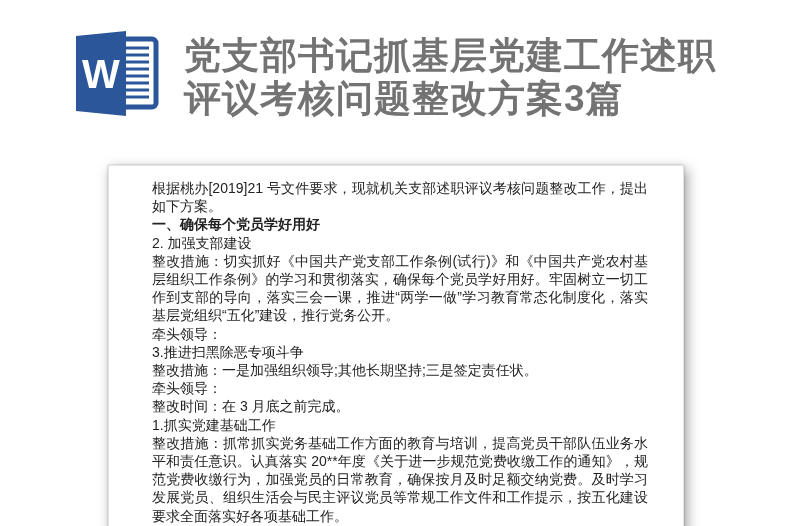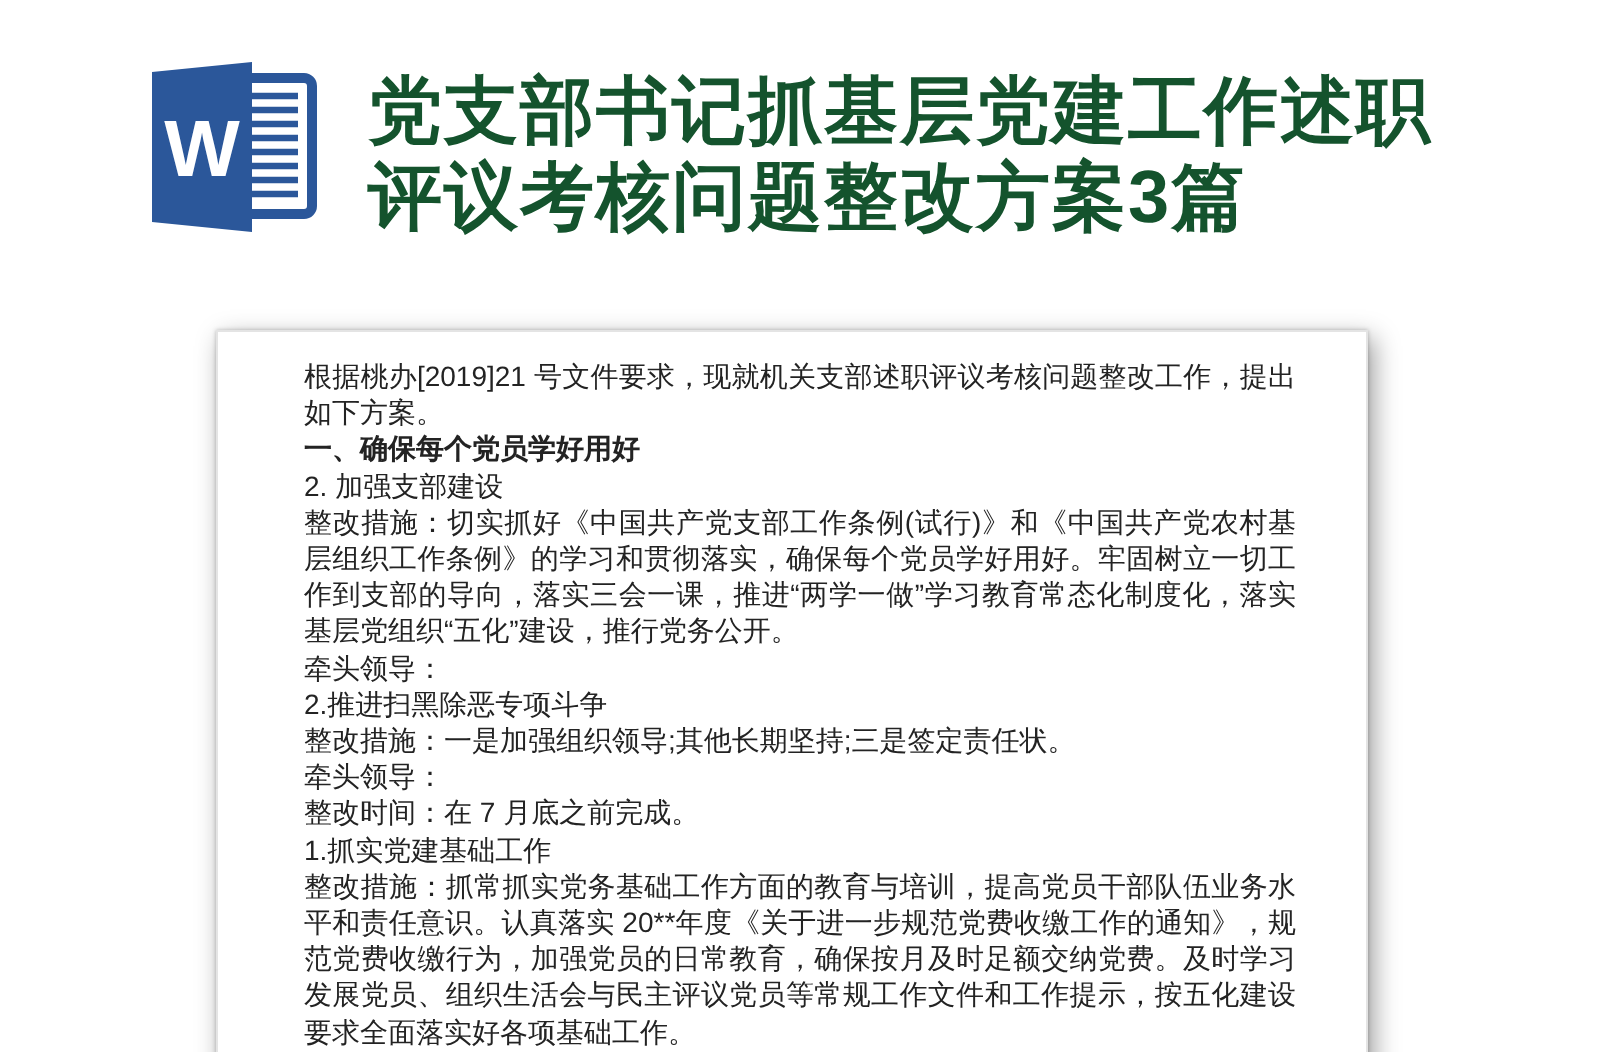--- a/index.html
+++ b/index.html
@@ -27,21 +27,21 @@
   .word-icon {
     width: 94px;
     height: 88px;
     flex: 0 0 auto;
     margin-top: 2px;
   }
   .page-title {
     font-size: 37px;
     line-height: 43px;
     font-weight: bold;
-    color: #14532d;
+    color: #737373;
     letter-spacing: 1px;
     padding-top: 6px;
   }
 
   
   .paper {
     position: absolute;
     left: 108px;
     top: 165px;
     width: 576px;
@@ -95,20 +95,20 @@
 </div>
 
 <div class="paper">
   <div class="paper-content">
 
   <p class="para">根据桃办[2019]21 号文件要求，现就机关支部述职评议考核问题整改工作，提出如下方案。</p>
       <p class="para bold">一、确保每个党员学好用好</p>
       <p class="para">2. 加强支部建设</p>
       <p class="para">整改措施：切实抓好《中国共产党支部工作条例(试行)》和《中国共产党农村基层组织工作条例》的学习和贯彻落实，确保每个党员学好用好。牢固树立一切工作到支部的导向，落实三会一课，推进“两学一做”学习教育常态化制度化，落实基层党组织“五化”建设，推行党务公开。</p>
       <p class="para">牵头领导：</p>
-      <p class="para">2.推进扫黑除恶专项斗争</p>
+      <p class="para">3.推进扫黑除恶专项斗争</p>
       <p class="para">整改措施：一是加强组织领导;其他长期坚持;三是签定责任状。</p>
       <p class="para">牵头领导：</p>
-      <p class="para">整改时间：在 7 月底之前完成。</p>
+      <p class="para">整改时间：在 3 月底之前完成。</p>
       <p class="para">1.抓实党建基础工作</p>
       <p class="para">整改措施：抓常抓实党务基础工作方面的教育与培训，提高党员干部队伍业务水平和责任意识。认真落实 20**年度《关于进一步规范党费收缴工作的通知》，规范党费收缴行为，加强党员的日常教育，确保按月及时足额交纳党费。及时学习发展党员、组织生活会与民主评议党员等常规工作文件和工作提示，按五化建设要求全面落实好各项基础工作。</p>
     </div>
 </div>
 
 </body></html>

